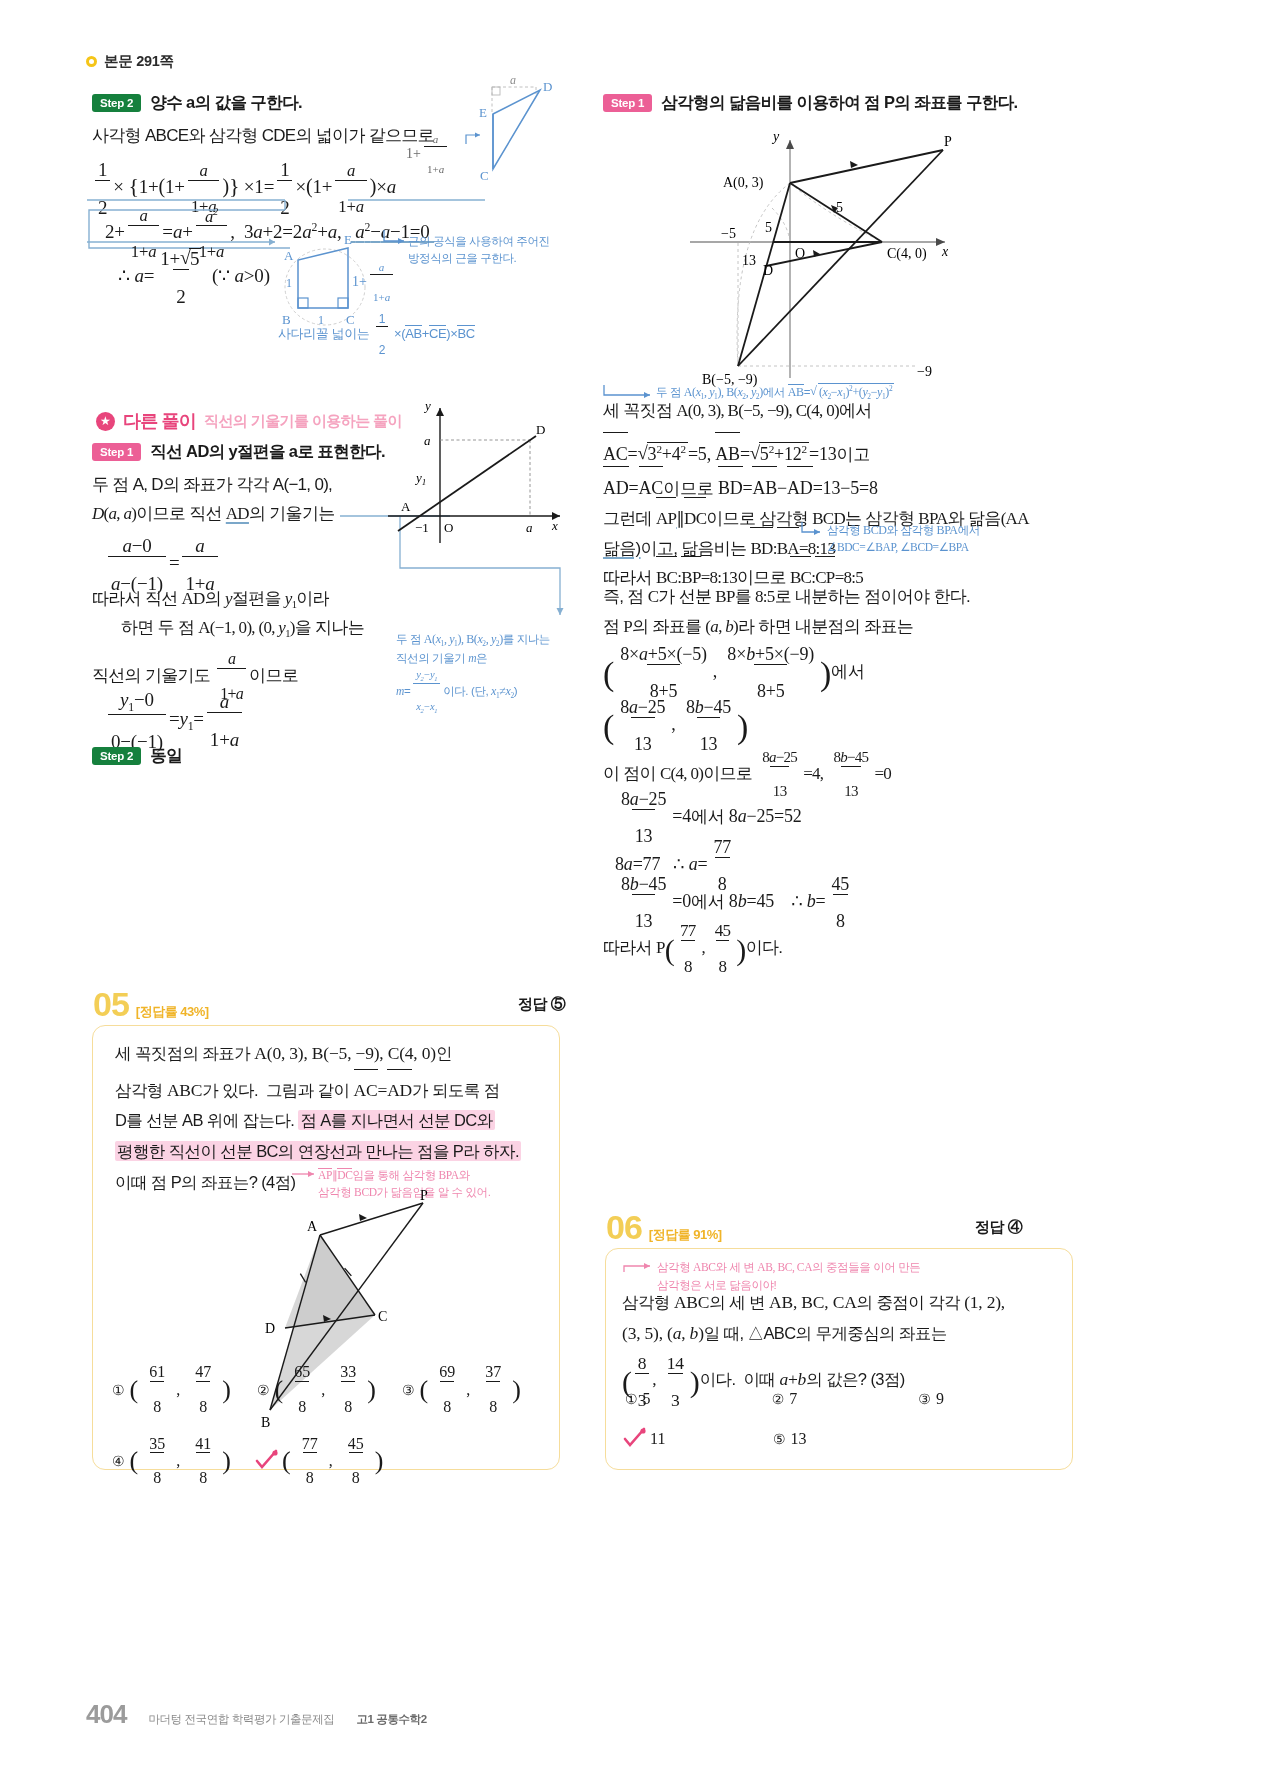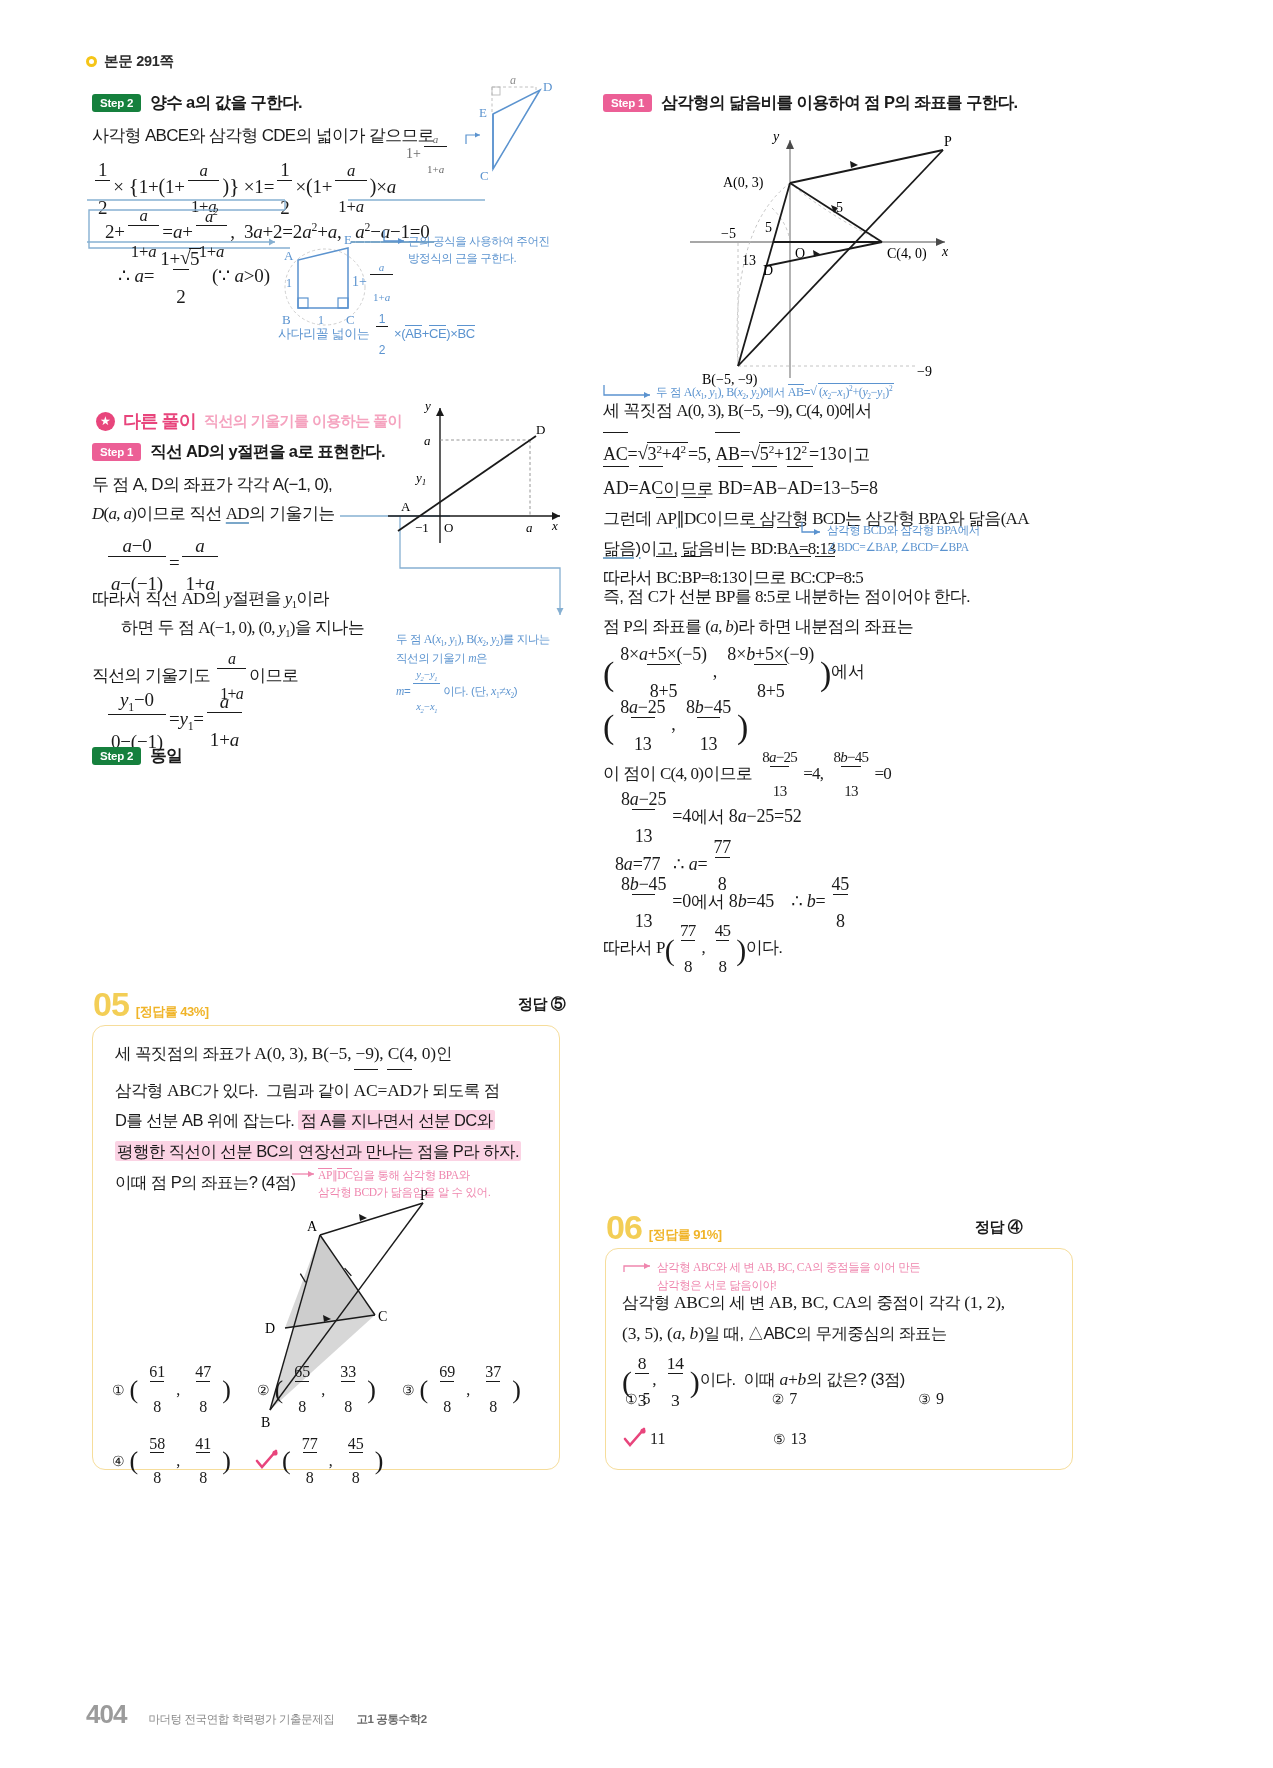--- a/index.html
+++ b/index.html
@@ -575,21 +575,21 @@
           </span>,&nbsp;<span class="frac">
             <span class="num">37</span>
             <span class="den">8</span>
           </span><span style="font-size:26px;vertical-align:-6px;">)</span>
       </div>
     </div>
     <div style="display:flex;gap:0px;margin-top:20px;">
       <div class="choice" style="width:145px;">
         <span class="cnum">④</span>
         <span style="font-size:26px;vertical-align:-6px;">(</span><span class="frac">
-            <span class="num">58</span>
+            <span class="num">35</span>
             <span class="den">8</span>
           </span>,&nbsp;<span class="frac">
             <span class="num">41</span>
             <span class="den">8</span>
           </span><span style="font-size:26px;vertical-align:-6px;">)</span>
       </div>
       <div class="choice" style="width:145px;">
         <span class="chk">
           <svg width="24" height="20" viewBox="0 0 24 20">
             <path d="M2 11 L7 17 L21 1" fill="none" stroke="#e8457c" stroke-width="2.6" stroke-linecap="round"></path>

